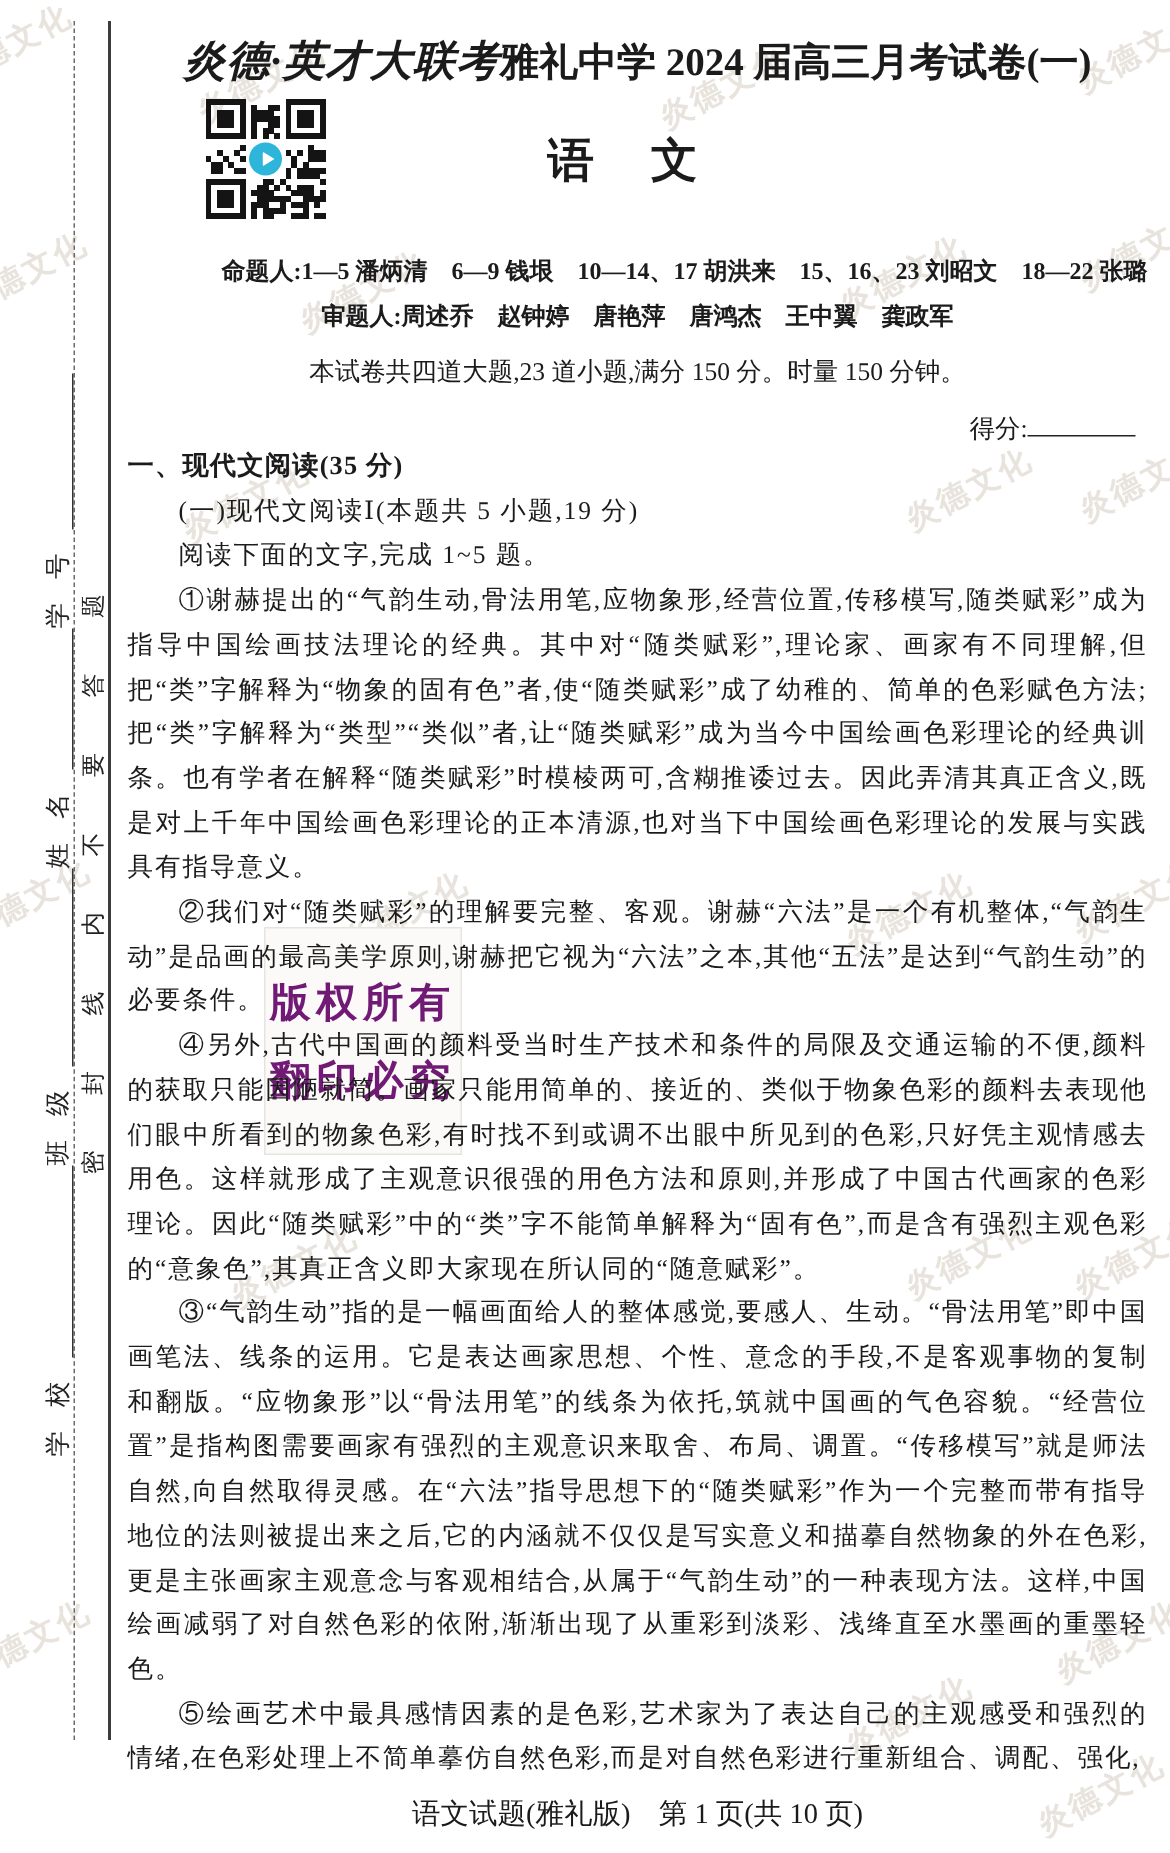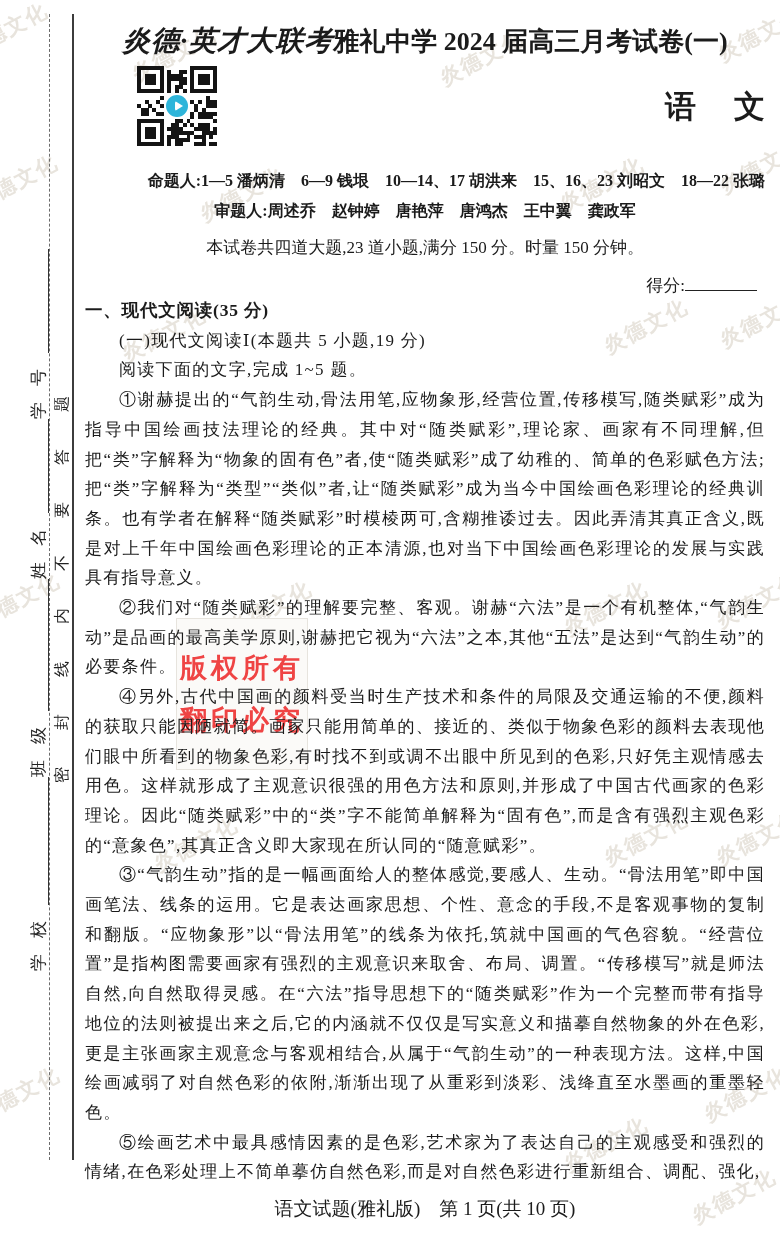--- a/index.html
+++ b/index.html
@@ -5,37 +5,37 @@
   html,body{margin:0;padding:0;background:#fff;}
   .page{position:relative;width:780px;height:1235px;background:#fff;overflow:hidden;
         font-family:"Liberation Serif","DejaVu Serif",serif;color:#1b1b1b;}
   
   .wm-layer{position:absolute;inset:0;pointer-events:none;z-index:0;}
   .wm{position:absolute;transform:rotate(-28deg);font-size:21px;color:#e8e4dd;
       letter-spacing:2px;white-space:nowrap;font-weight:bold;}
   .copyright{position:absolute;left:176px;top:618px;width:130px;height:150px;
       background:#fbfaf8;border:1px solid #e7e4de;display:flex;flex-direction:column;
       align-items:center;justify-content:center;gap:16px;z-index:0;}
-  .copyright span{font-size:27px;color:#ef4444;letter-spacing:4px;font-weight:bold;white-space:nowrap;}
+  .copyright span{font-size:27px;color:#701a75;letter-spacing:4px;font-weight:bold;white-space:nowrap;}
   
   .vline-dashed{position:absolute;left:49px;top:14px;height:1146px;border-left:1px dashed #6b6b6b;z-index:1;}
   .vline-solid{position:absolute;left:72px;top:14px;height:1146px;border-left:2px solid #3c3c3c;z-index:1;}
   .seal-col{position:absolute;left:-130px;top:581px;width:384px;height:20px;
       transform:rotate(-90deg);font-size:16px;letter-spacing:37px;white-space:nowrap;
       color:#222;z-index:1;text-align:left;}
   .fields-col{position:absolute;left:-338px;top:584px;width:750px;height:24px;
       transform:rotate(-90deg);display:flex;align-items:flex-end;z-index:1;}
   .fields-col .flabel{font-size:17px;letter-spacing:16px;white-space:nowrap;line-height:20px;color:#222;}
   .fields-col .blank{height:17px;border-bottom:1.5px solid #333;}
   .b1{width:128px}.b2{width:132px}.b3{width:94px}.b4{width:104px}
   
   .title{position:absolute;left:85px;top:22px;width:680px;text-align:center;white-space:nowrap;z-index:1;}
   .title .brand{font-weight:bold;font-style:italic;font-size:28px;letter-spacing:1px;}
   .title .rest{font-weight:600;font-size:26px;}
-  .subject{position:absolute;left:85px;top:86px;width:680px;text-align:right;
+  .subject{position:absolute;left:75px;top:86px;width:680px;text-align:center;
       font-size:31px;font-weight:bold;z-index:1;}
   .subject span{letter-spacing:38px;margin-right:-38px;}
   .qr{position:absolute;left:136px;top:66px;width:82px;height:80px;z-index:2;}
   .qr svg{display:block;}
   .qr-logo{position:absolute;left:50%;top:50%;width:26px;height:26px;margin:-13px 0 0 -13px;
       background:#fff;border-radius:6px;display:flex;align-items:center;justify-content:center;}
   .qr-circle{width:22px;height:22px;border-radius:50%;display:flex;align-items:center;justify-content:center;}
   .qr-mark{width:0;height:0;border-left:8px solid #fff;border-top:5px solid transparent;
       border-bottom:5px solid transparent;margin-left:3px;border-radius:2px;}
   .line-proposers{position:absolute;left:85px;top:171px;width:680px;text-align:right;

